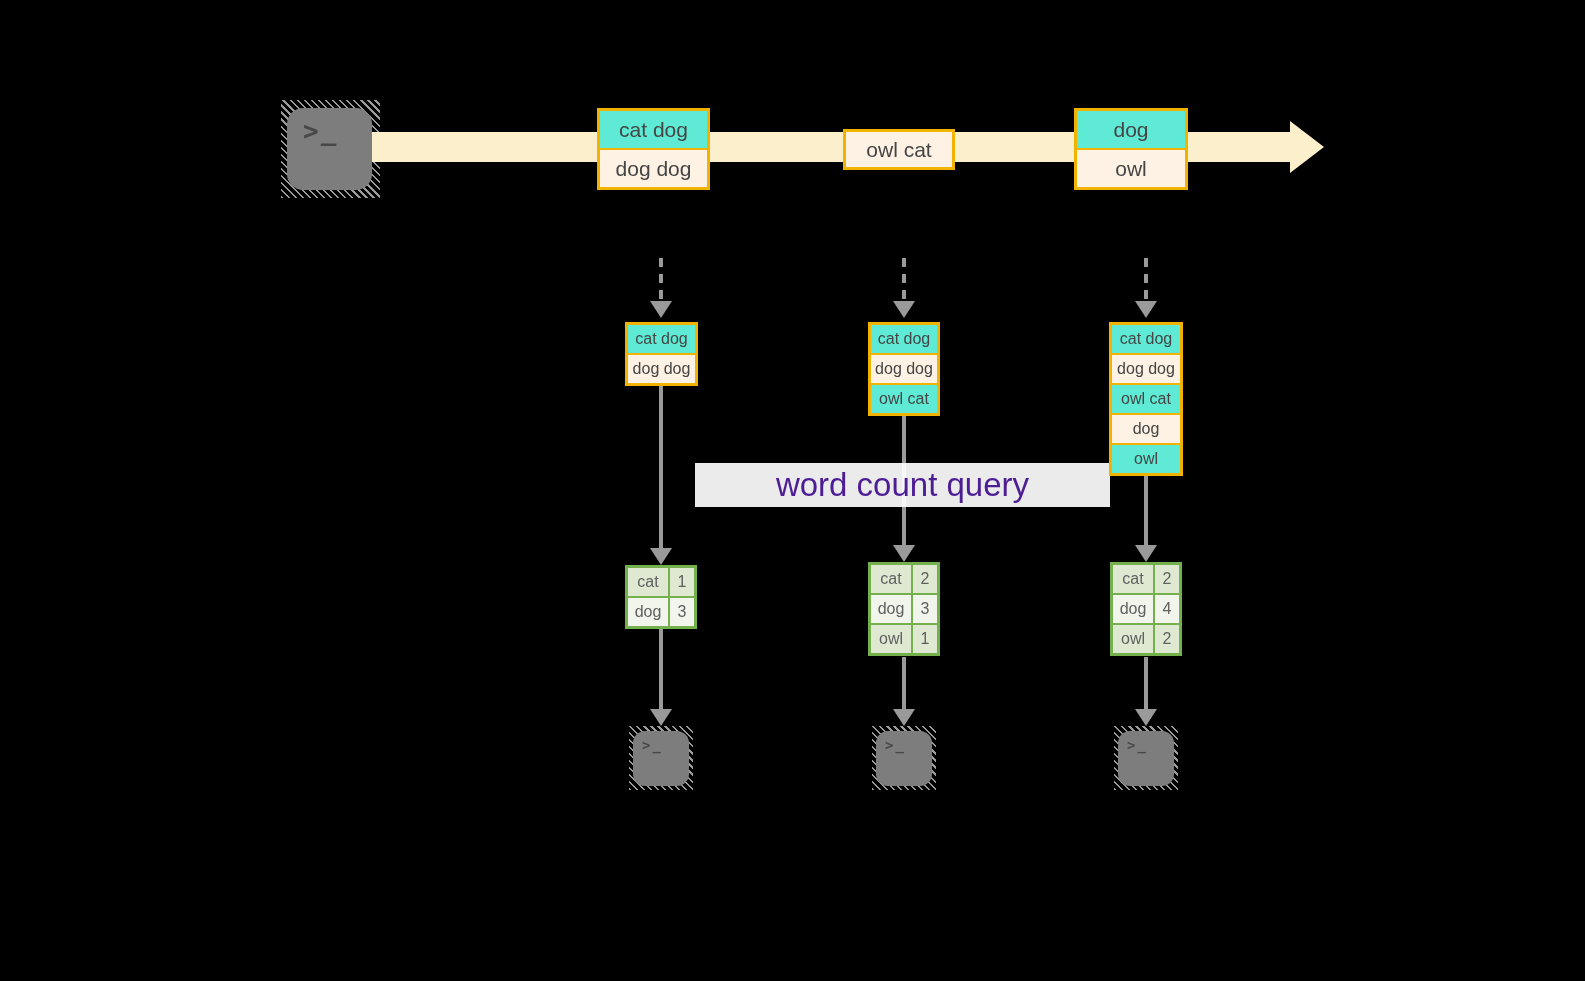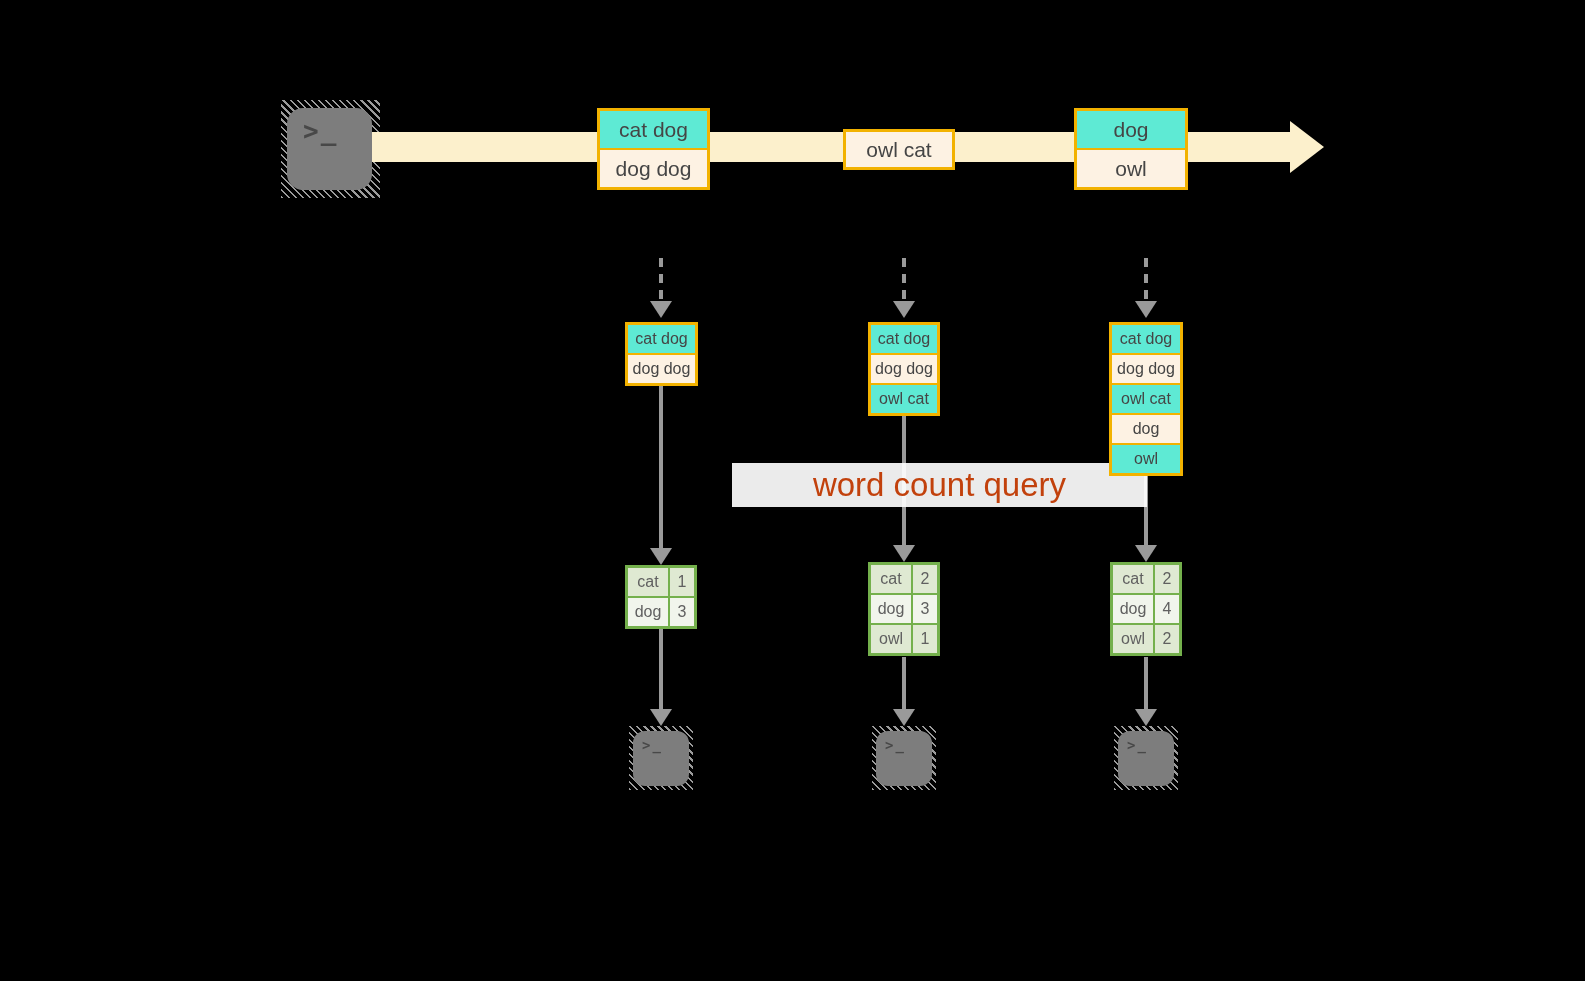--- a/index.html
+++ b/index.html
@@ -43,21 +43,21 @@
     background:repeating-linear-gradient(180deg,#9a9a9a 0,#9a9a9a 9px,rgba(0,0,0,0) 9px,rgba(0,0,0,0) 16px);
   }
   .vhead{
     position:absolute;width:0;height:0;z-index:2;
     border-left:11px solid transparent;border-right:11px solid transparent;border-top:17px solid #9a9a9a;
   }
   
   .wcq{
     position:absolute;left:695px;top:463px;width:415px;height:44px;z-index:3;
     background:rgba(255,255,255,0.92);display:flex;align-items:center;justify-content:center;
-    font-size:33px;color:#c2410c;margin-left:37px;
+    font-size:33px;color:#4c1d95;
   }
   
   .gtable{
     position:absolute;z-index:4;border:3px solid #74b04c;background:#74b04c;
     display:grid;grid-template-columns:40px 24px;gap:2px;box-sizing:content-box;width:66px;
   }
   .gcell{display:flex;align-items:center;justify-content:center;height:28px;font-size:16px;color:#606060;text-align:right;}
   .gcell.light{background:#dfe9d2;}
   .gcell.pale{background:#f1f5ec;}
 </style>

